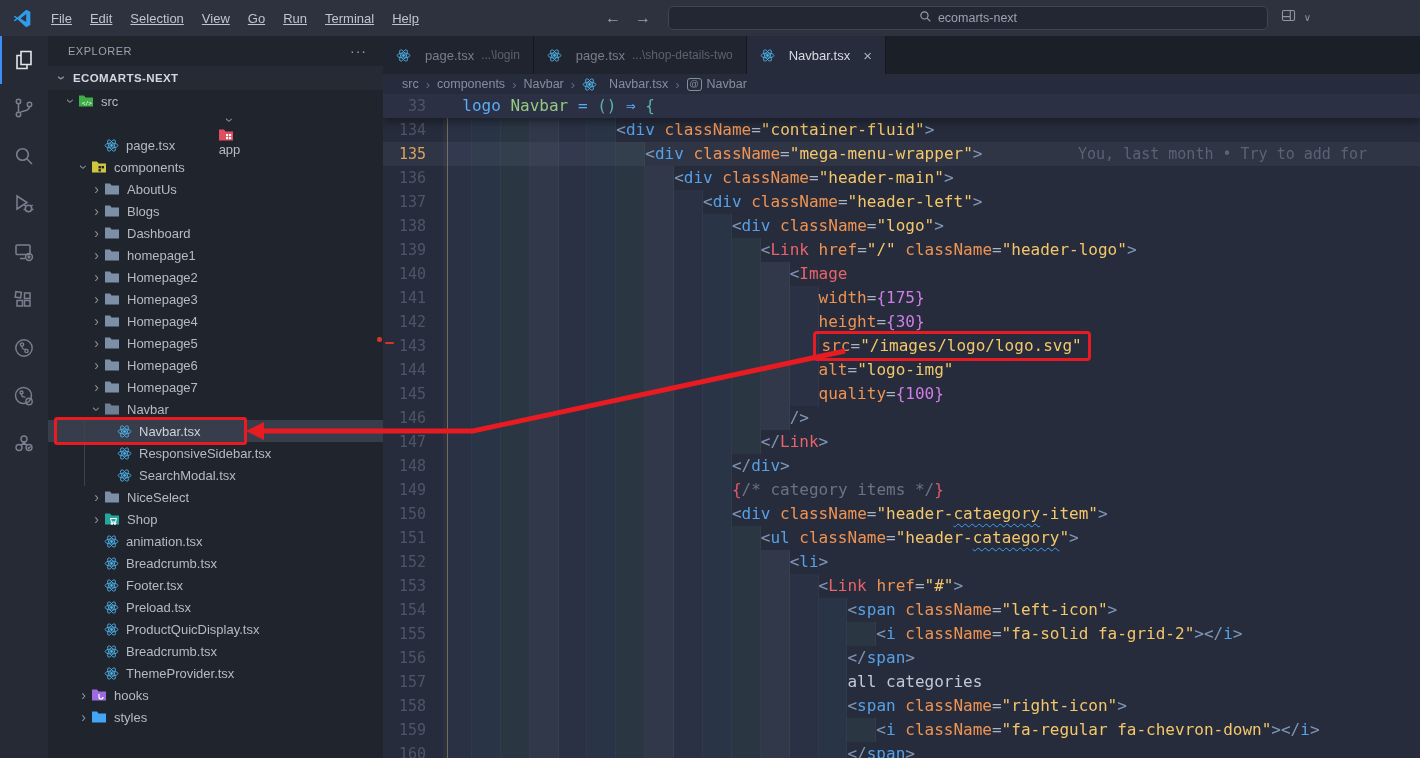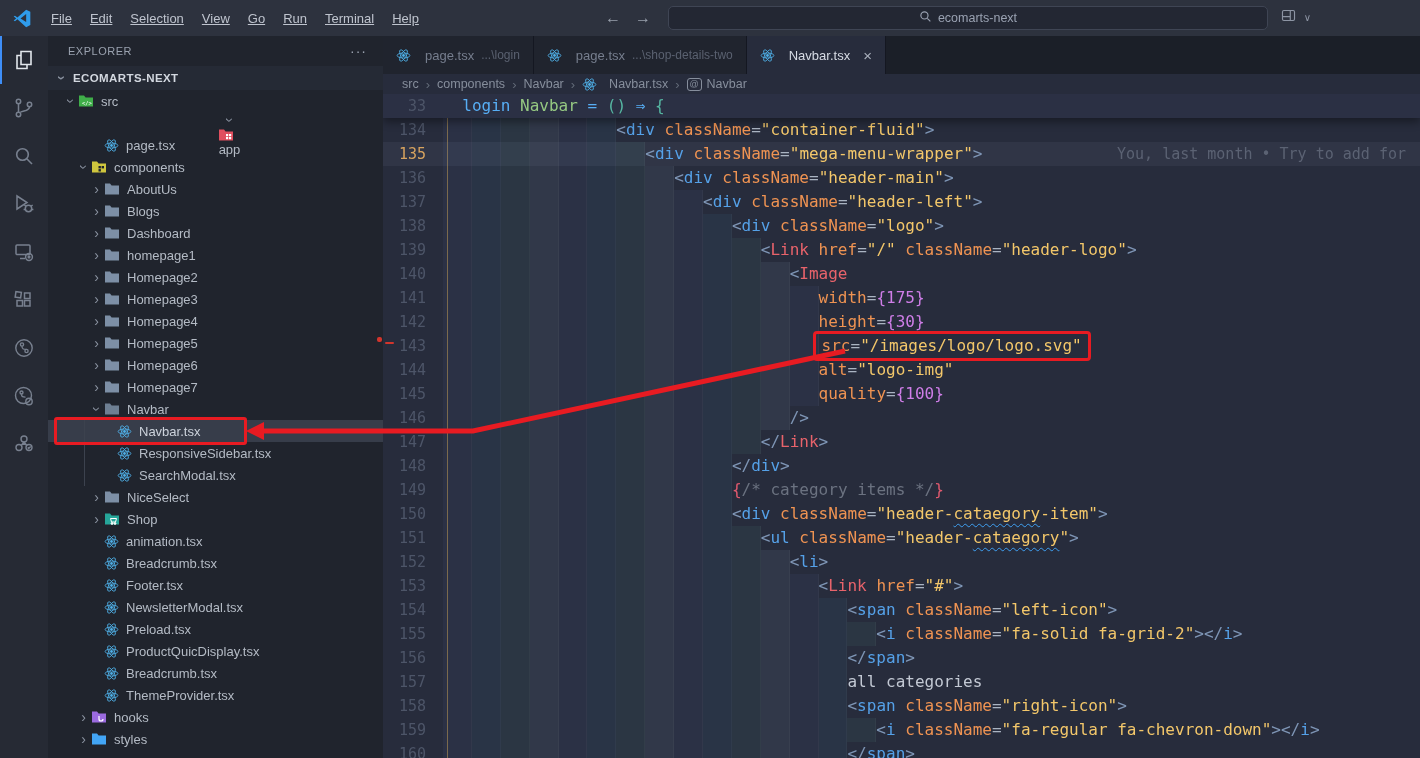--- a/index.html
+++ b/index.html
@@ -77,21 +77,21 @@
   .tk-brace { color: #cf7ee8; }
   .tk-num   { color: #cf7ee8; }
   .tk-txt   { color: #c3c9d4; }
   .tk-com   { color: #6b7280; }
   .tk-cbr   { color: #e0596e; }
   .tk-kw    { color: #57aef5; }
   .tk-fn    { color: #95c882; }
   .tk-op    { color: #57aef5; }
   .tk-paren { color: #56b6a2; }
   .wavy { text-decoration: underline wavy #3f9ff0 1px; text-underline-offset: 4px; }
-  .blame { position: absolute; left: 734px; top: 0; color: #5b6273; font-size: 15px; }
+  .blame { position: absolute; left: 695px; top: 0; color: #5b6273; font-size: 15px; }
   .code-redbox { display: inline-block; position: relative; z-index: 2; height: 30px; line-height: 24px;
                  border: 3px solid #e81b22; border-radius: 4px; padding: 0 6px; margin: -3px -9px -3px -6px; }
   
   .annot { position: absolute; z-index: 20; pointer-events: none; }
   #box-sidebar { left: 54px; top: 417px; width: 193px; height: 28px; border: 3px solid #e81b22; border-radius: 3px; }
   #arrow-svg { left: 0; top: 0; width: 1420px; height: 758px; }
   .gutter-mark { background: #d2352c; border-radius: 2px; }
 </style>
 </head>
 <body>
@@ -484,34 +484,20 @@
             <span class="tree-icon">
               <svg width="15" height="15" viewBox="-8 -8 16 16">
                 <circle r="1.5" fill="#4fb0e8"></circle>
                 <g stroke="#4fb0e8" fill="none" stroke-width="0.9">
                   <ellipse rx="6.8" ry="2.7"></ellipse>
                   <ellipse rx="6.8" ry="2.7" transform="rotate(60)"></ellipse>
                   <ellipse rx="6.8" ry="2.7" transform="rotate(120)"></ellipse>
                 </g>
               </svg>
             </span>
-            <span>NewsletterModal.tsx</span>
-          </div>
-          <div class="tree-row" style="padding-left: 41px;">
-            <span class="chev blank">›</span>
-            <span class="tree-icon">
-              <svg width="15" height="15" viewBox="-8 -8 16 16">
-                <circle r="1.5" fill="#4fb0e8"></circle>
-                <g stroke="#4fb0e8" fill="none" stroke-width="0.9">
-                  <ellipse rx="6.8" ry="2.7"></ellipse>
-                  <ellipse rx="6.8" ry="2.7" transform="rotate(60)"></ellipse>
-                  <ellipse rx="6.8" ry="2.7" transform="rotate(120)"></ellipse>
-                </g>
-              </svg>
-            </span>
             <span>Preload.tsx</span>
           </div>
           <div class="tree-row" style="padding-left: 41px;">
             <span class="chev blank">›</span>
             <span class="tree-icon">
               <svg width="15" height="15" viewBox="-8 -8 16 16">
                 <circle r="1.5" fill="#4fb0e8"></circle>
                 <g stroke="#4fb0e8" fill="none" stroke-width="0.9">
                   <ellipse rx="6.8" ry="2.7"></ellipse>
                   <ellipse rx="6.8" ry="2.7" transform="rotate(60)"></ellipse>
@@ -643,21 +629,21 @@
             </span>
             <span>Navbar.tsx</span>
           </span>
           <span class="crumb-sep">›</span>
           <span class="crumb">
             <span class="sym-icon">@</span>
             <span>Navbar</span>
           </span>
         </div>
       <div class="code">
-        <div class="sticky" id="sticky"><span class="gutter">33</span><span style="padding-left: 2ch;"><span class="tk-kw">login </span><span class="tk-fn">Navbar </span><span class="tk-op">= </span><span class="tk-paren">()</span><span class="tk-op"> ⇒ </span><span class="tk-paren">{</span></span></div>
+        <div class="sticky" id="sticky"><span class="gutter">33</span><span style="padding-left: 2ch;"><span class="tk-kw">logo </span><span class="tk-fn">Navbar </span><span class="tk-op">= </span><span class="tk-paren">()</span><span class="tk-op"> ⇒ </span><span class="tk-paren">{</span></span></div>
         <div class="lines-wrap" id="lines">
           <div class="gold-guide"></div>
         <div class="line"><span class="gutter">134</span><span class="band b0"></span><span class="band b1"></span><span class="band b2"></span><span class="band b3"></span><span class="band b0"></span><span class="band b1"></span><span class="tk-br">&lt;</span><span class="tk-tag">div</span><span class="tk-attr"> className</span><span class="tk-eq">=</span><span class="tk-str">"container-fluid"</span><span class="tk-br">&gt;</span></div>
             <div class="line cur"><span class="gutter">135</span><span class="band b0"></span><span class="band b1"></span><span class="band b2"></span><span class="band b3"></span><span class="band b0"></span><span class="band b1"></span><span class="band b2"></span><span class="tk-br">&lt;</span><span class="tk-tag">div</span><span class="tk-attr"> className</span><span class="tk-eq">=</span><span class="tk-str">"mega-menu-wrapper"</span><span class="tk-br">&gt;</span><span class="blame">You, last month • Try to add for</span></div>
             <div class="line"><span class="gutter">136</span><span class="band b0"></span><span class="band b1"></span><span class="band b2"></span><span class="band b3"></span><span class="band b0"></span><span class="band b1"></span><span class="band b2"></span><span class="band b3"></span><span class="tk-br">&lt;</span><span class="tk-tag">div</span><span class="tk-attr"> className</span><span class="tk-eq">=</span><span class="tk-str">"header-main"</span><span class="tk-br">&gt;</span></div>
             <div class="line"><span class="gutter">137</span><span class="band b0"></span><span class="band b1"></span><span class="band b2"></span><span class="band b3"></span><span class="band b0"></span><span class="band b1"></span><span class="band b2"></span><span class="band b3"></span><span class="band b0"></span><span class="tk-br">&lt;</span><span class="tk-tag">div</span><span class="tk-attr"> className</span><span class="tk-eq">=</span><span class="tk-str">"header-left"</span><span class="tk-br">&gt;</span></div>
             <div class="line"><span class="gutter">138</span><span class="band b0"></span><span class="band b1"></span><span class="band b2"></span><span class="band b3"></span><span class="band b0"></span><span class="band b1"></span><span class="band b2"></span><span class="band b3"></span><span class="band b0"></span><span class="band b1"></span><span class="tk-br">&lt;</span><span class="tk-tag">div</span><span class="tk-attr"> className</span><span class="tk-eq">=</span><span class="tk-str">"logo"</span><span class="tk-br">&gt;</span></div>
             <div class="line"><span class="gutter">139</span><span class="band b0"></span><span class="band b1"></span><span class="band b2"></span><span class="band b3"></span><span class="band b0"></span><span class="band b1"></span><span class="band b2"></span><span class="band b3"></span><span class="band b0"></span><span class="band b1"></span><span class="band b2"></span><span class="tk-br">&lt;</span><span class="tk-cmp">Link</span><span class="tk-attr"> href</span><span class="tk-eq">=</span><span class="tk-str">"/"</span><span class="tk-attr"> className</span><span class="tk-eq">=</span><span class="tk-str">"header-logo"</span><span class="tk-br">&gt;</span></div>
             <div class="line"><span class="gutter">140</span><span class="band b0"></span><span class="band b1"></span><span class="band b2"></span><span class="band b3"></span><span class="band b0"></span><span class="band b1"></span><span class="band b2"></span><span class="band b3"></span><span class="band b0"></span><span class="band b1"></span><span class="band b2"></span><span class="band b3"></span><span class="tk-br">&lt;</span><span class="tk-cmp">Image</span></div>
             <div class="line"><span class="gutter">141</span><span class="band b0"></span><span class="band b1"></span><span class="band b2"></span><span class="band b3"></span><span class="band b0"></span><span class="band b1"></span><span class="band b2"></span><span class="band b3"></span><span class="band b0"></span><span class="band b1"></span><span class="band b2"></span><span class="band b3"></span><span class="band b0"></span><span class="tk-attr">width</span><span class="tk-eq">=</span><span class="tk-brace">{</span><span class="tk-num">175</span><span class="tk-brace">}</span></div>

